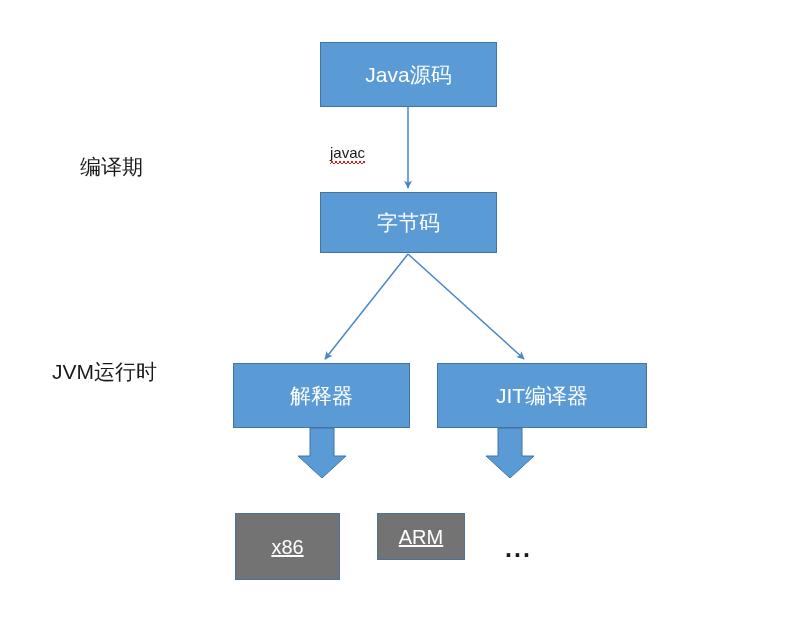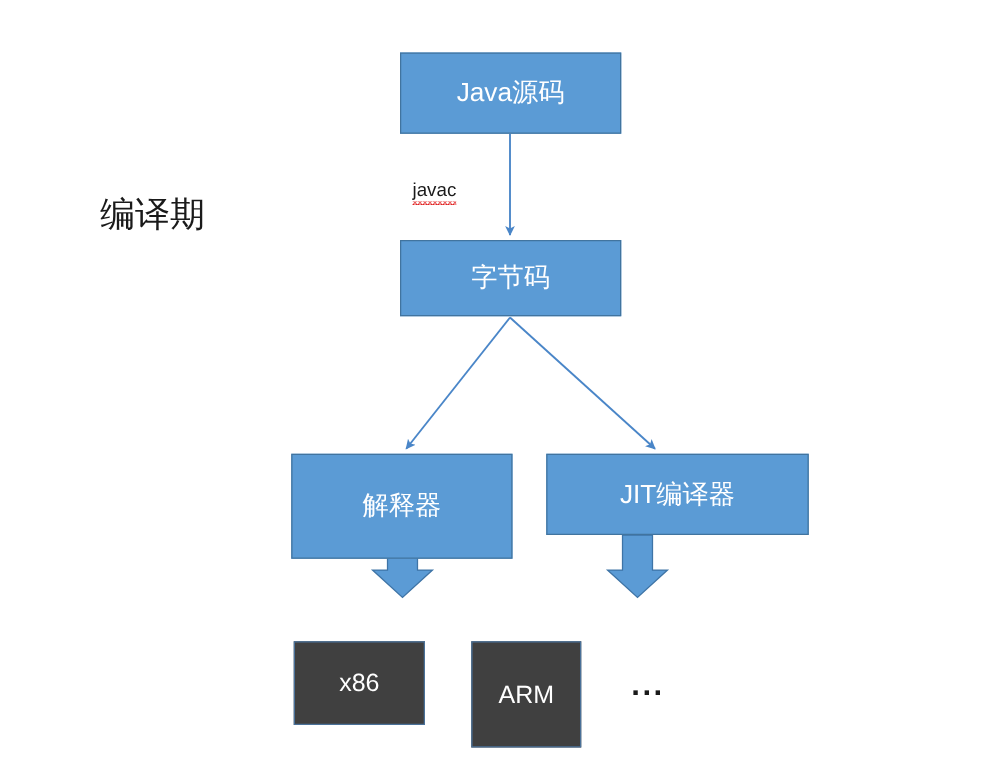--- a/index.html
+++ b/index.html
@@ -38,38 +38,39 @@
     text-align: center;
     line-height: 1.1;
     white-space: nowrap;
   }
   .node-blue {
     background: #5B9BD5;
     border: 1px solid #41749F;
     font-size: 21px;
   }
   .node-orange {
-    background: #404040;
+    background: #737373;
     border: 1px solid #4A7199;
     font-size: 20px;
+    text-decoration: underline;
   }
 
   
   #node-java-source   { left: 320px; top: 42px;  width: 177px; height: 65px; }
   #node-bytecode      { left: 320px; top: 192px; width: 177px; height: 61px; }
-  #node-interpreter   { left: 233px; top: 363px; width: 177px; height: 84px; }
+  #node-interpreter   { left: 233px; top: 363px; width: 177px; height: 65px; }
   #node-jit-compiler  { left: 437px; top: 363px; width: 210px; height: 65px; }
   #node-x86           { left: 235px; top: 513px; width: 105px; height: 67px; }
-  #node-arm           { left: 377px; top: 513px; width: 88px;  height: 85px; }
+  #node-arm           { left: 377px; top: 513px; width: 88px;  height: 47px; }
 
   
   .stage-label {
     position: absolute;
     color: #1a1a1a;
-    font-size: 28px;
+    font-size: 21px;
     white-space: nowrap;
   }
   #label-compile-time { left: 80px;  top: 153px; }
   #label-jvm-runtime  { left: 52px;  top: 358px; }
 
   #label-javac {
     position: absolute;
     left: 330px;
     top: 144px;
     font-size: 15px;
@@ -122,20 +123,21 @@
 
     <line x1="408" y1="254" x2="524" y2="359" stroke="#4A86C8" stroke-width="1.5" marker-end="url(#arrowThin)"></line>
 
     <path d="M310,428 L334,428 L334,456 L346,456 L322,478 L298,456 L310,456 Z" fill="#5B9BD5" stroke="#3E74A6" stroke-width="1"></path>
 
     <path d="M498,428 L522,428 L522,456 L534,456 L510,478 L486,456 L498,456 Z" fill="#5B9BD5" stroke="#3E74A6" stroke-width="1"></path>
   </svg>
 
   <div class="stage-label" id="label-compile-time">编译期</div>
 
+  <div class="stage-label" id="label-jvm-runtime">JVM运行时</div>
 
   <div id="label-javac">javac</div>
 
   <div class="node node-blue" id="node-java-source">Java源码</div>
 
   <div class="node node-blue" id="node-bytecode">字节码</div>
 
   <div class="node node-blue" id="node-interpreter">解释器</div>
 
   <div class="node node-blue" id="node-jit-compiler">JIT编译器</div>

